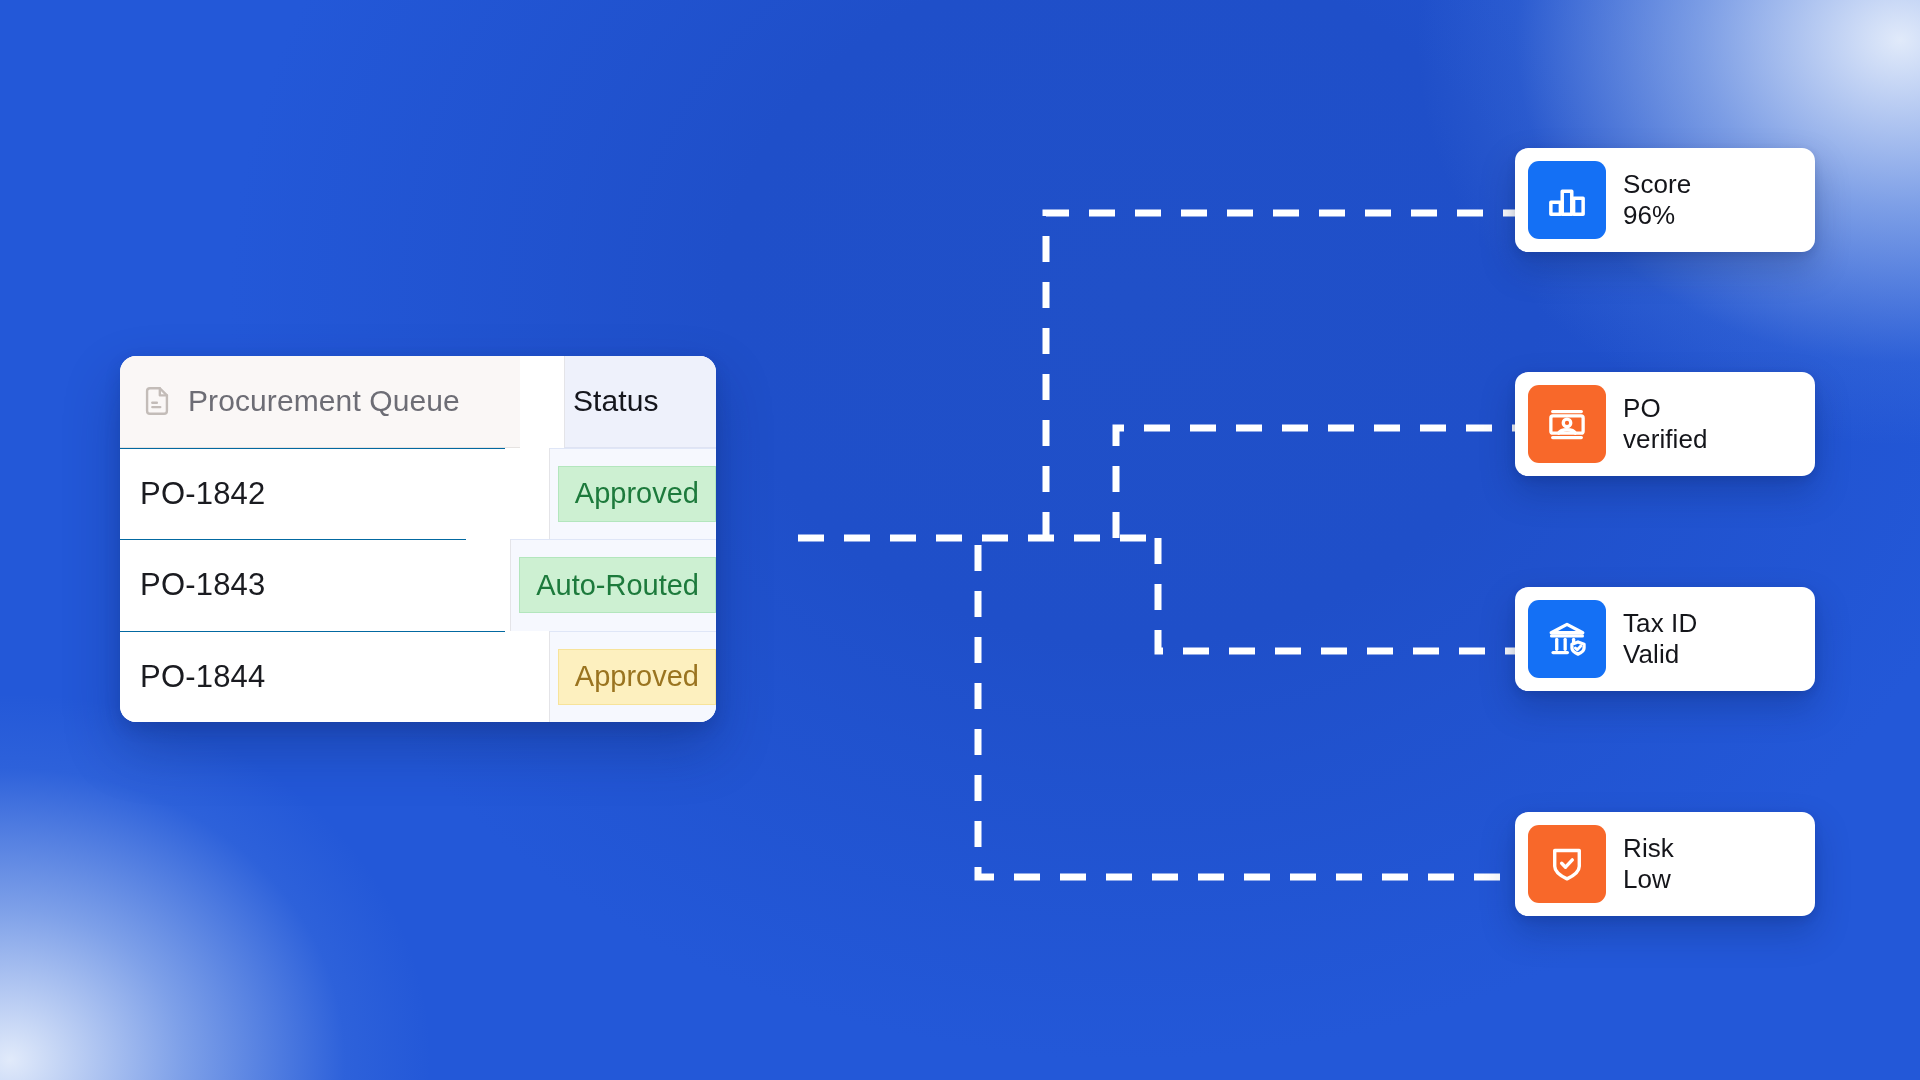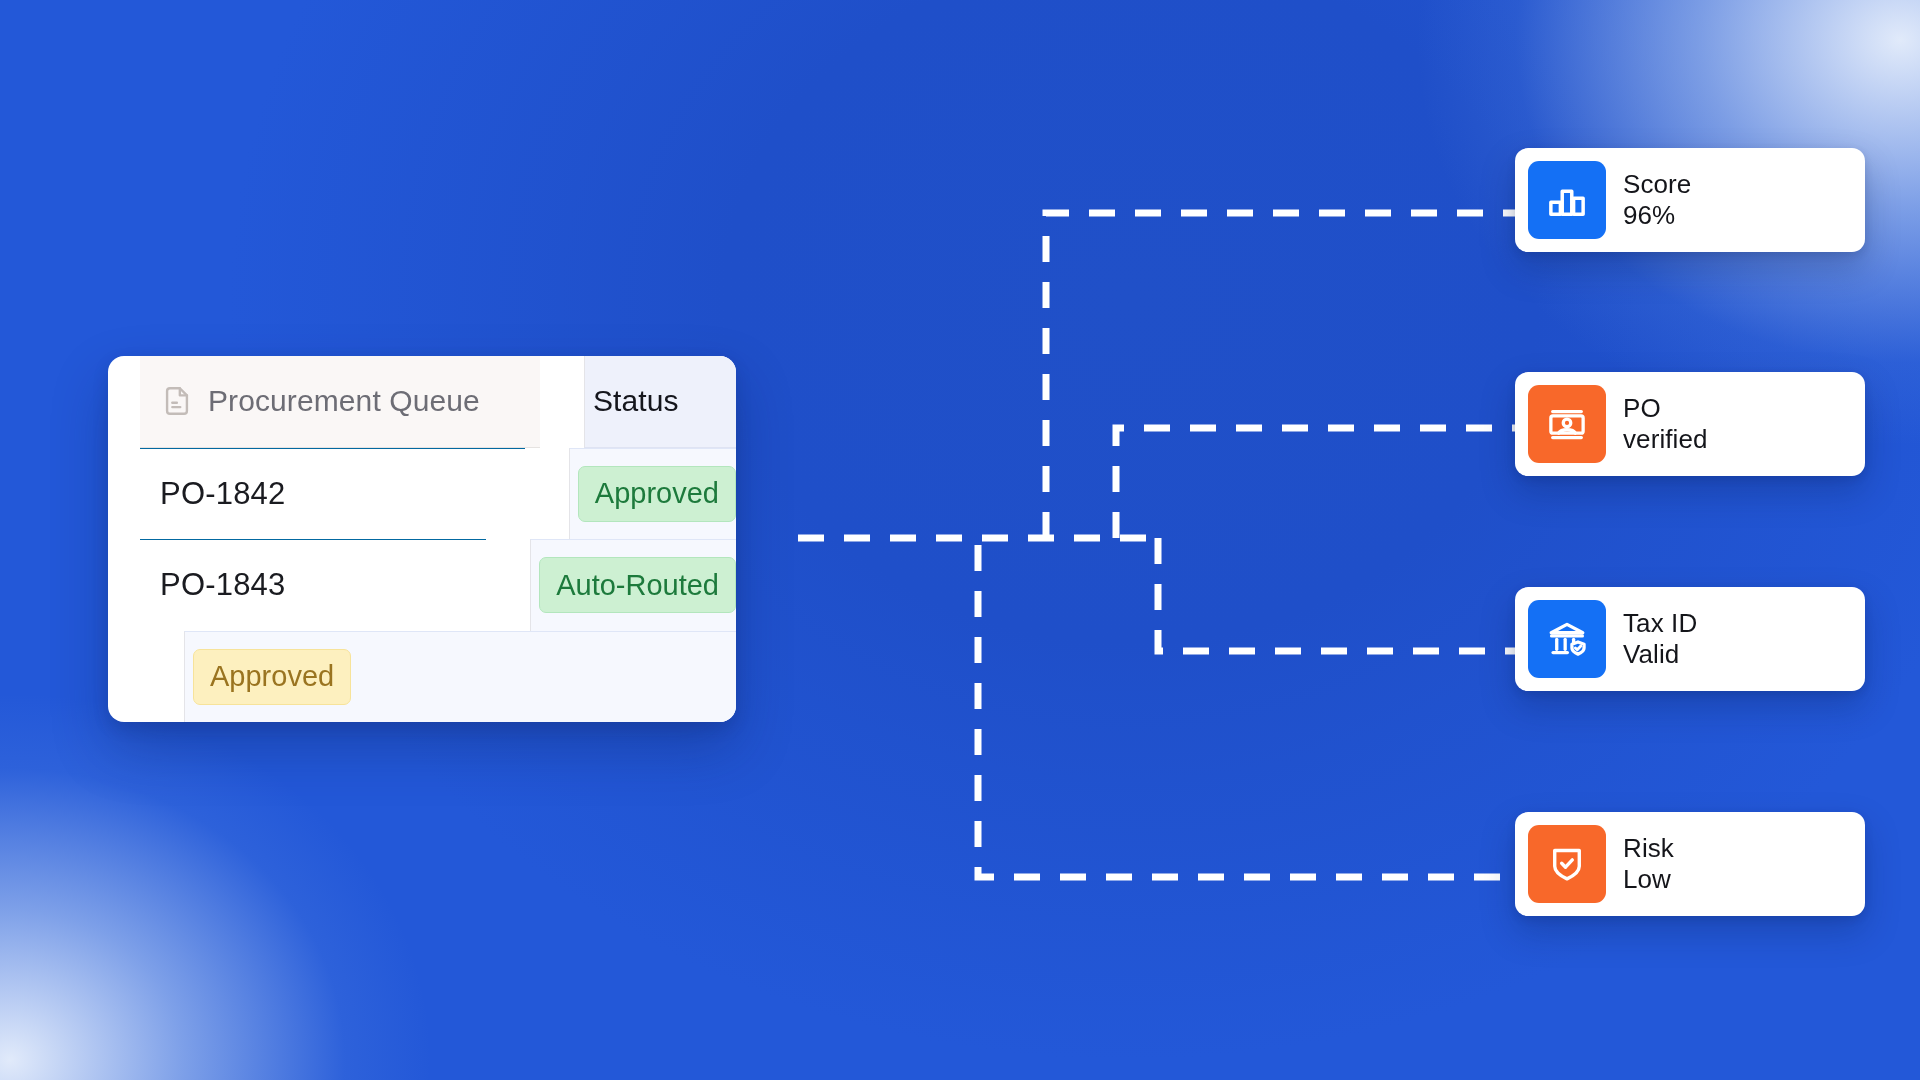--- a/index.html
+++ b/index.html
@@ -28,29 +28,28 @@
     position: absolute;
     inset: 0;
     width: 1920px;
     height: 1080px;
     pointer-events: none;
   }
 
   
   .table-card {
     position: absolute;
-    left: 108px;
+    left: 120px;
     top: 356px;
     width: 596px;
     height: 366px;
     border-radius: 16px;
     overflow: hidden;
     background: #ffffff;
     box-shadow: 0 26px 55px rgba(10, 30, 90, 0.30), 0 6px 16px rgba(10,30,90,0.16);
-    padding-left: 32px;
   }
 
   .trow {
     display: flex;
     width: 100%;
     height: 91.5px;
     align-items: stretch;
   }
   .trow + .trow .tc-name { border-top: 1px solid #0369a1; }
   .trow + .trow .tc-status { border-top: 1px solid #dfe6f7; }
@@ -105,41 +104,41 @@
     letter-spacing: 0.2px;
     white-space: nowrap;
   }
 
   .badge {
     display: inline-flex;
     align-items: center;
     justify-content: center;
     height: 56px;
     padding: 0 16px;
-    border-radius: 7px;
+    border-radius: 0;
     font-size: 29px;
     white-space: nowrap;
     box-sizing: border-box;
   }
   .badge.green {
     background: #cdf0d2;
     color: #1d7a3c;
     border: 1px solid #b3e6bd;
   }
   .badge.amber {
     background: #fdf0bf;
     color: #9a7420;
     border: 1px solid #f7e39a;
   }
 
   
   .chip {
     position: absolute;
     left: 1515px;
-    width: 350px;
+    width: 300px;
     height: 104px;
     background: #ffffff;
     border-radius: 13px;
     box-shadow: 0 16px 34px rgba(8, 26, 80, 0.26), 0 3px 9px rgba(8,26,80,0.14);
     display: flex;
     align-items: center;
     box-sizing: border-box;
     padding: 0 10px 0 13px;
   }
   .chip-icon {
@@ -218,20 +217,23 @@
     <div class="trow">
       <div class="tc-name">
         <span class="po-label">PO-1843</span>
       </div>
       <div class="tc-status">
         <span class="badge green">Auto-Routed</span>
       </div>
     </div>
 
     <div class="trow">
+      <div class="tc-name">
+        <span class="po-label">PO-1844</span>
+      </div>
       <div class="tc-status">
         <span class="badge amber">Approved</span>
       </div>
     </div>
 
   </div>
 
   <div class="chip" style="top:148px">
     <div class="chip-icon blue">
       <svg viewBox="0 0 24 24" width="44" height="44" fill="none" stroke="#ffffff" stroke-width="1.9" stroke-linejoin="round">

